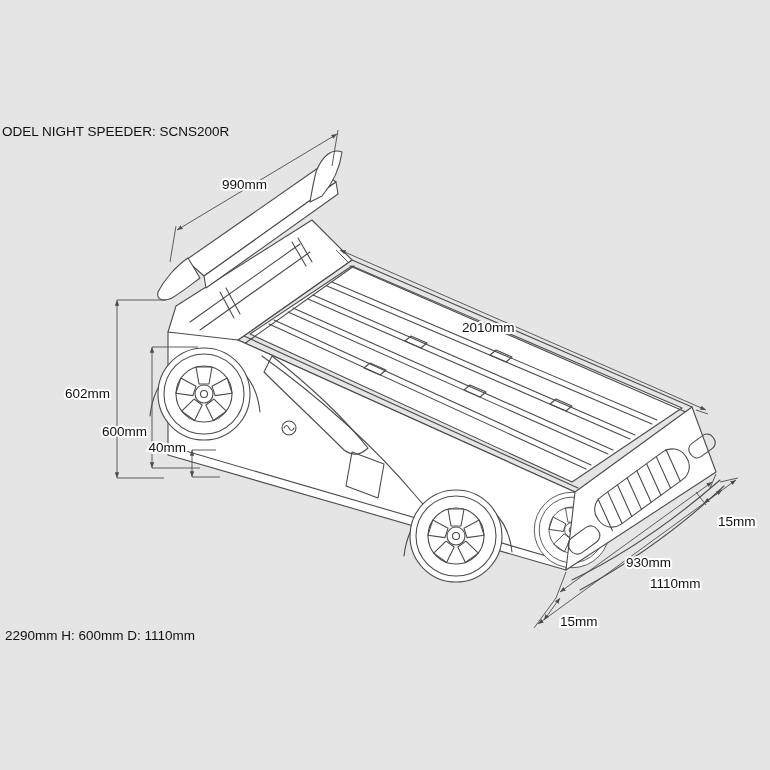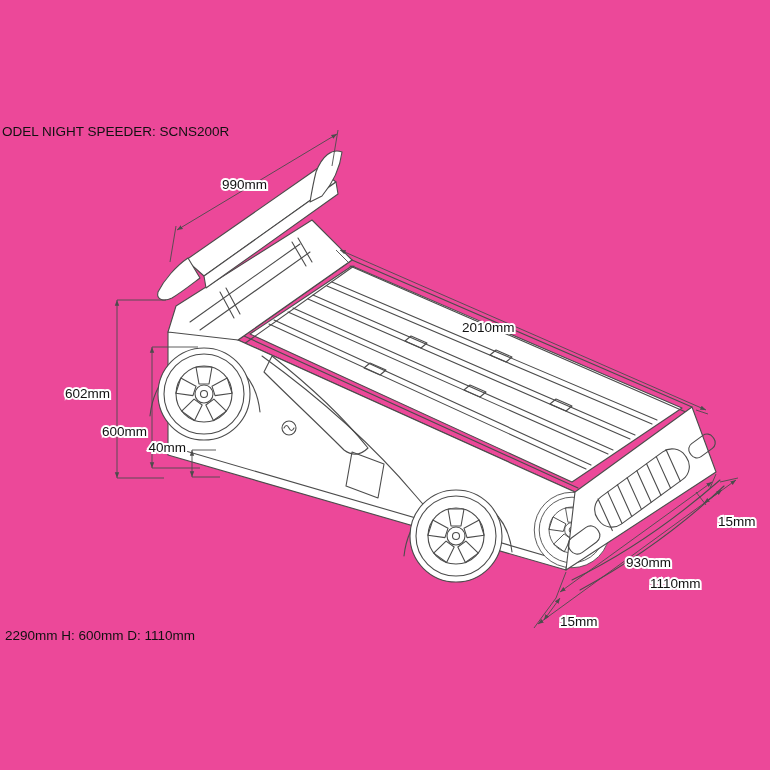--- a/index.html
+++ b/index.html
@@ -1,17 +1,17 @@
 <!DOCTYPE html>
 <html><head>
 <meta charset="utf-8">
 <style>
   html,body { margin:0; padding:0; background:#ffffff; }
   .canvas {
-    position:relative; width:770px; height:770px; background:#ec4899;
+    position:relative; width:770px; height:770px; background:#e5e5e5;
     font-family:"Liberation Sans", sans-serif; overflow:hidden;
   }
   svg { display:block; }
   .draw  { fill:none; stroke:#4c4c4c; stroke-width:1.1; stroke-linecap:round; stroke-linejoin:round; }
   .fillw { fill:#ffffff; stroke:#4c4c4c; stroke-width:1.1; stroke-linejoin:round; }
   .dim   { fill:none; stroke:#4c4c4c; stroke-width:0.9; }
   text   { font-family:"Liberation Sans", sans-serif; font-size:13.5px; fill:#111111; }
   .halo  { paint-order: stroke fill; stroke:#ffffff; stroke-width:4px; }
 </style>
 </head>

